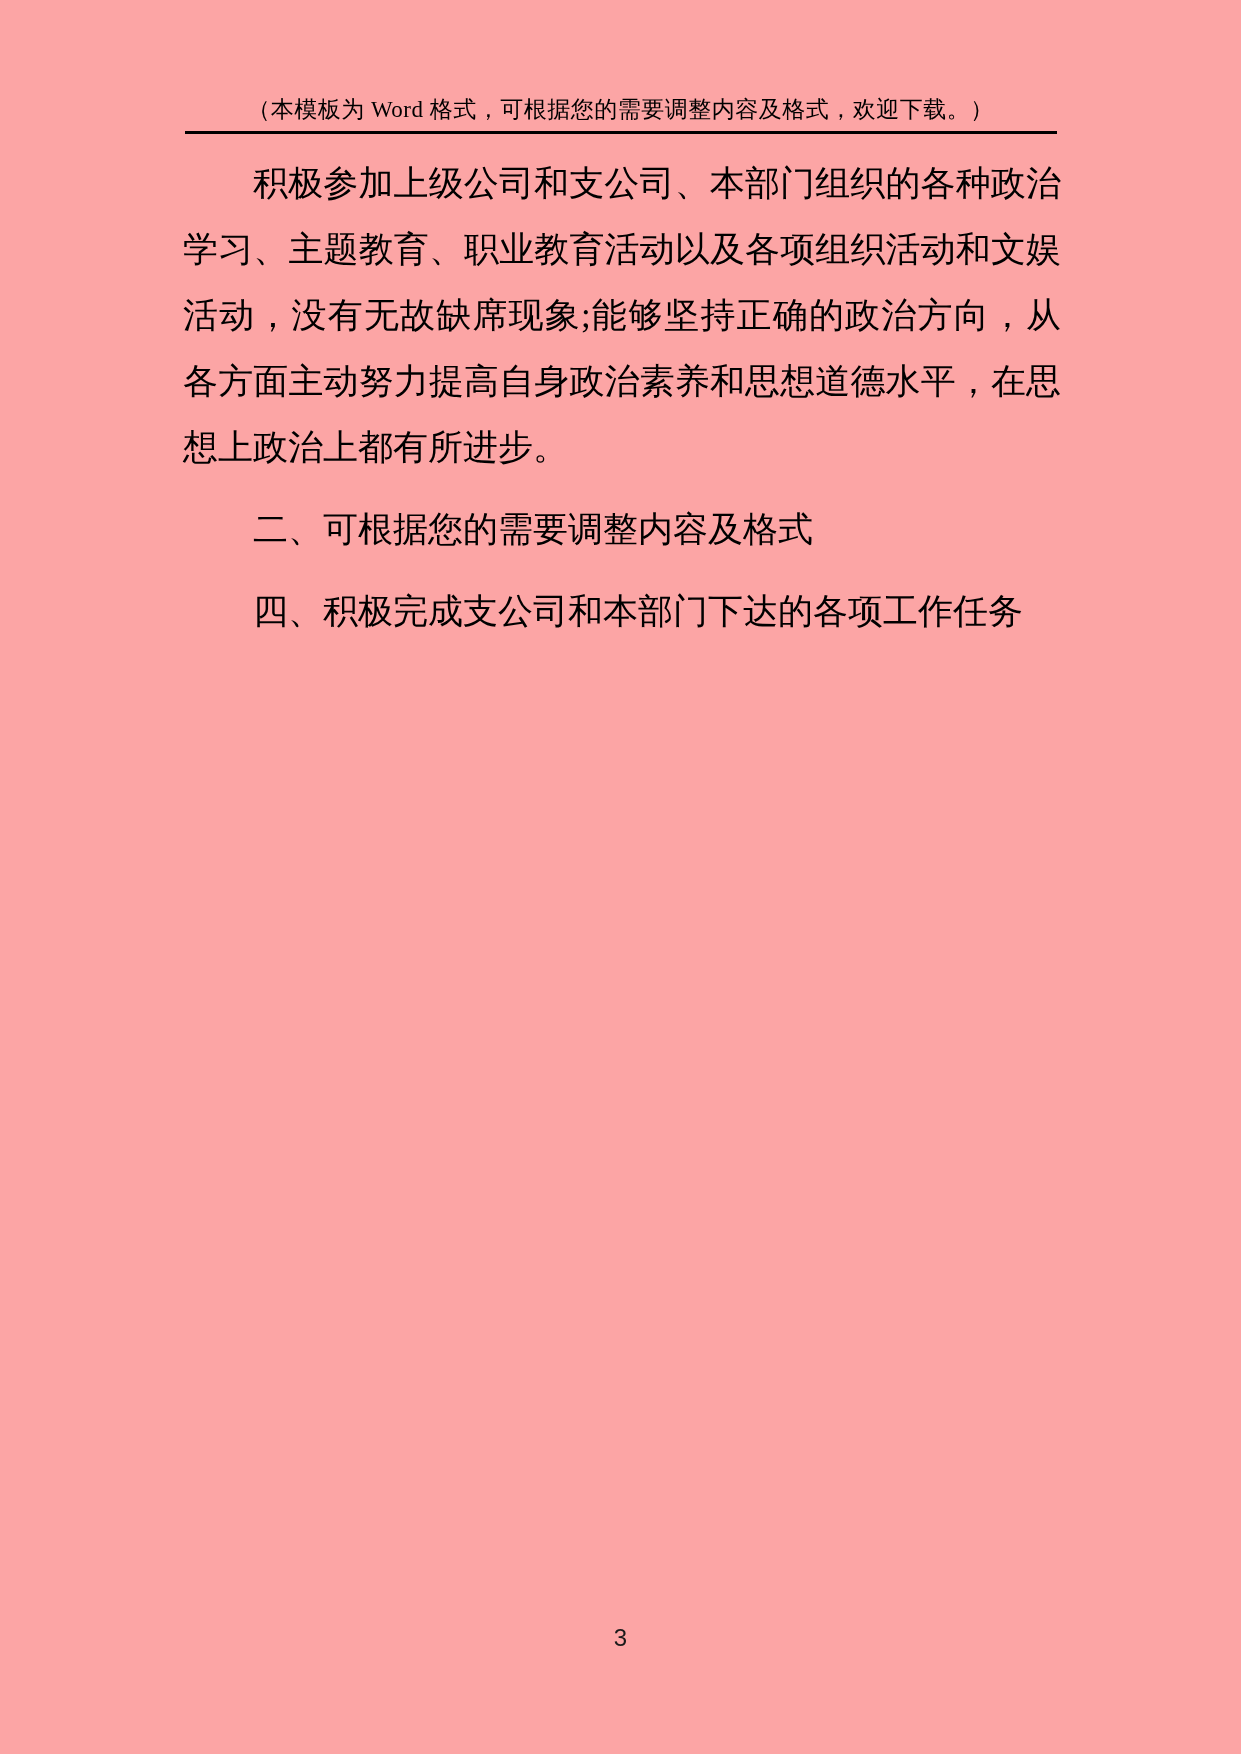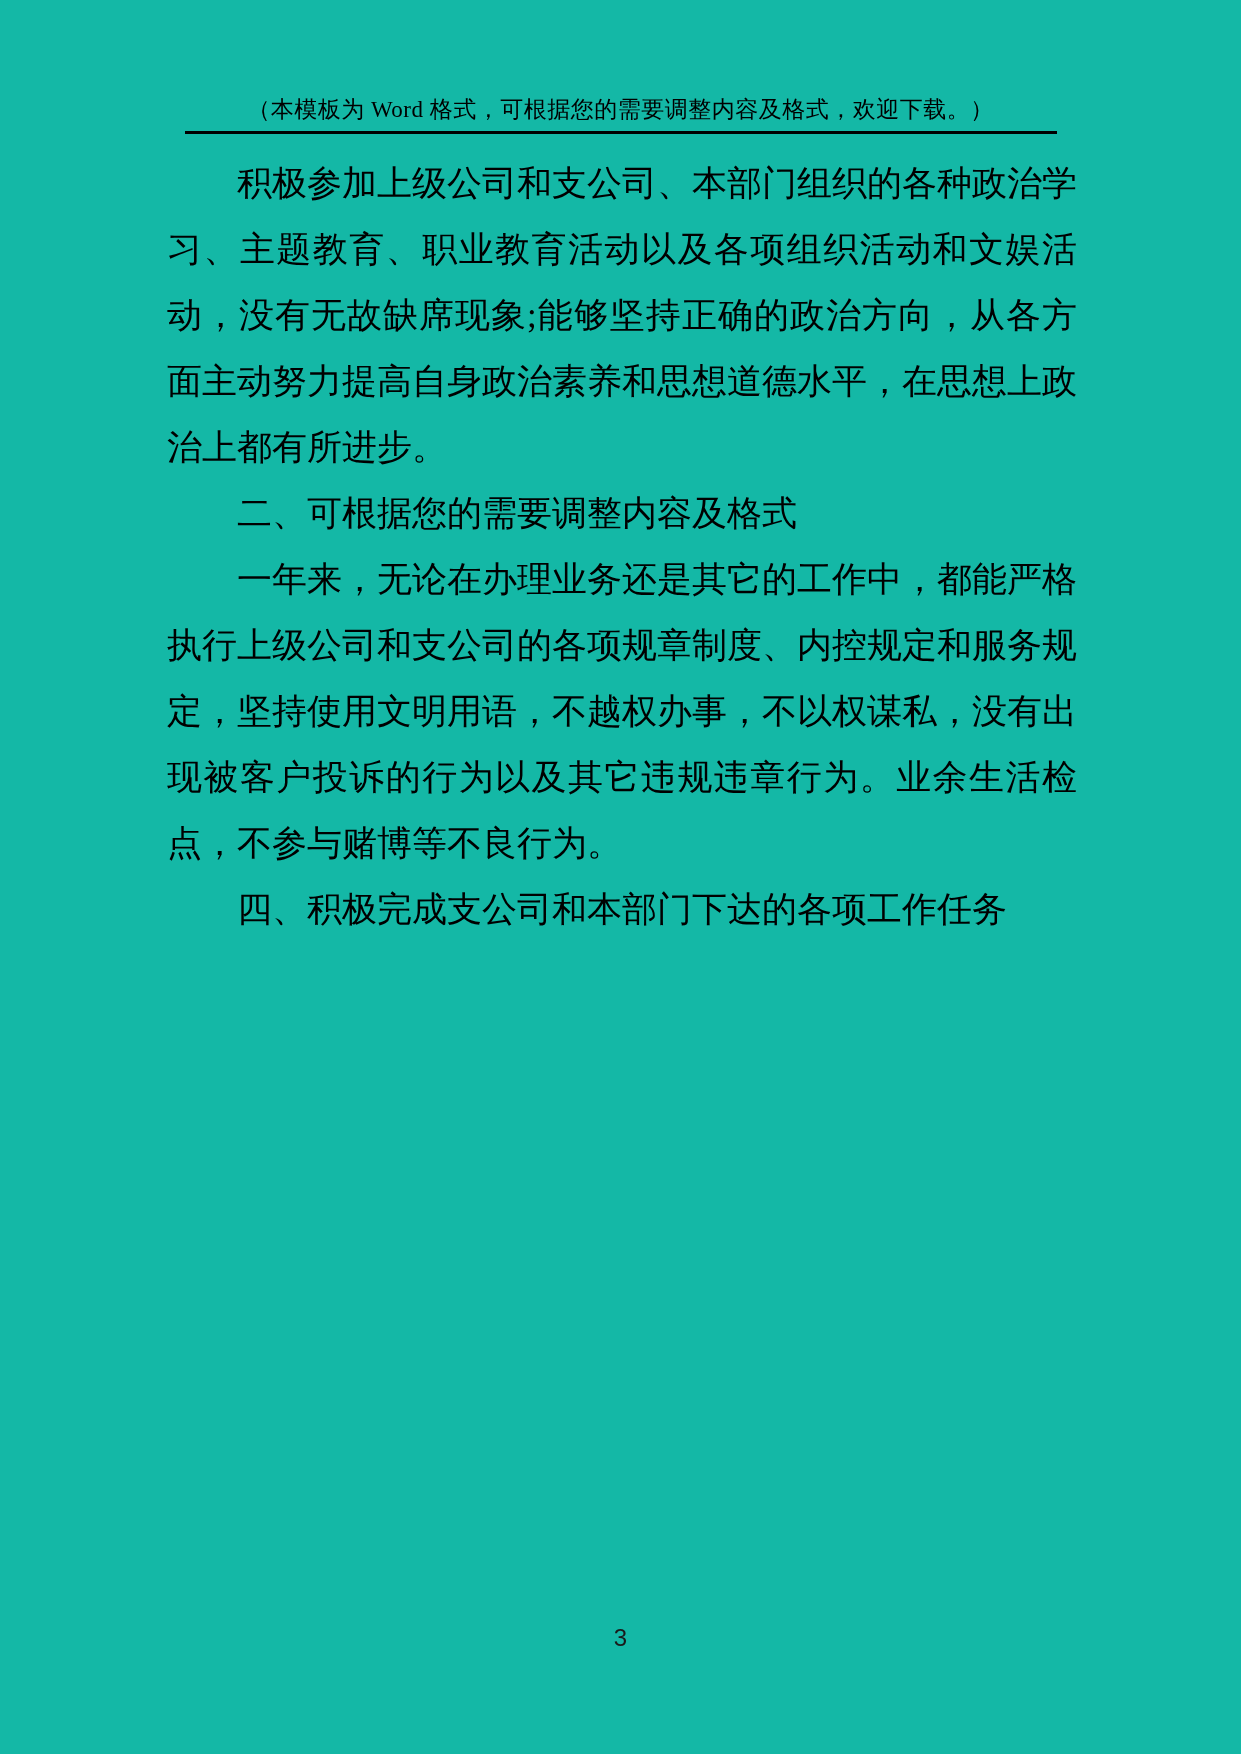--- a/index.html
+++ b/index.html
@@ -4,21 +4,21 @@
 <style>
   html, body {
     margin: 0;
     padding: 0;
     background: #ffffff;
   }
   .page {
     position: relative;
     width: 1241px;
     height: 1754px;
-    background: #14b8a6;
+    background: #fca5a5;
     overflow: hidden;
     font-family: "Liberation Serif", "DejaVu Serif", serif;
     color: #000000;
   }
   .header {
     padding-top: 96px;
     text-align: center;
   }
   .header-note {
     font-size: 23px;
@@ -36,21 +36,21 @@
   }
   .body-text {
     margin: 17px 164px 0 167px; 
     font-size: 35px;
     line-height: 66px;
     text-align: justify;
     text-align-last: left;
     word-break: break-all;
   }
   .body-text p {
-    margin: 0;
+    margin: 16px;
     padding: 0;
     text-indent: 2em;
   }
   .footer {
     position: absolute;
     left: 0;
     top: 1624px;
     width: 100%;
     text-align: center;
   }
@@ -66,21 +66,20 @@
 <div class="page">
 
   <div class="header">
     <div class="header-note">（本模板为 Word 格式，可根据您的需要调整内容及格式，欢迎下载。）</div>
     <div class="header-rule"></div>
   </div>
 
   <div class="body-text">
     <p>积极参加上级公司和支公司、本部门组织的各种政治学习、主题教育、职业教育活动以及各项组织活动和文娱活动，没有无故缺席现象;能够坚持正确的政治方向，从各方面主动努力提高自身政治素养和思想道德水平，在思想上政治上都有所进步。</p>
     <p>二、可根据您的需要调整内容及格式</p>
-    <p>一年来，无论在办理业务还是其它的工作中，都能严格执行上级公司和支公司的各项规章制度、内控规定和服务规定，坚持使用文明用语，不越权办事，不以权谋私，没有出现被客户投诉的行为以及其它违规违章行为。业余生活检点，不参与赌博等不良行为。</p>
     <p>四、积极完成支公司和本部门下达的各项工作任务</p>
   </div>
 
   <div class="footer">
     <span class="page-number">3</span>
   </div>
 
 </div>
 
 </body></html>

